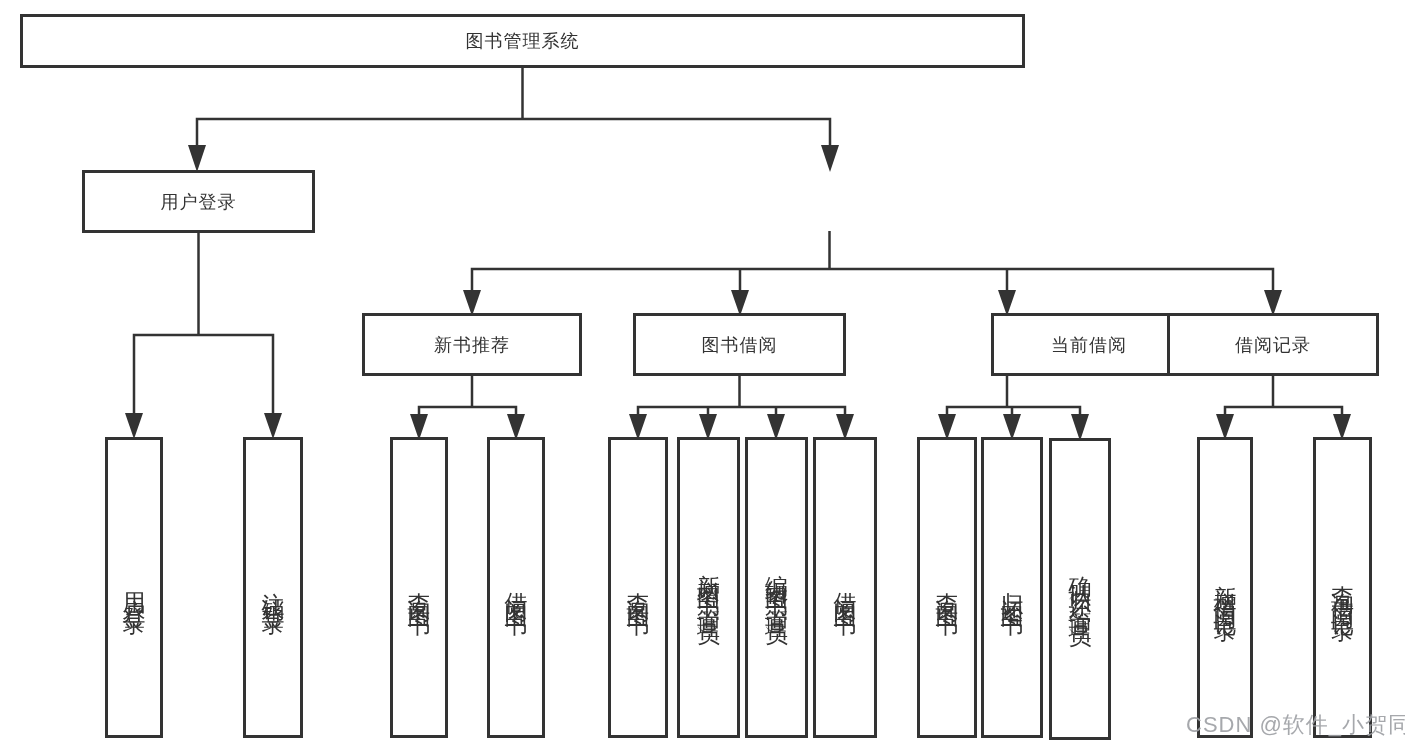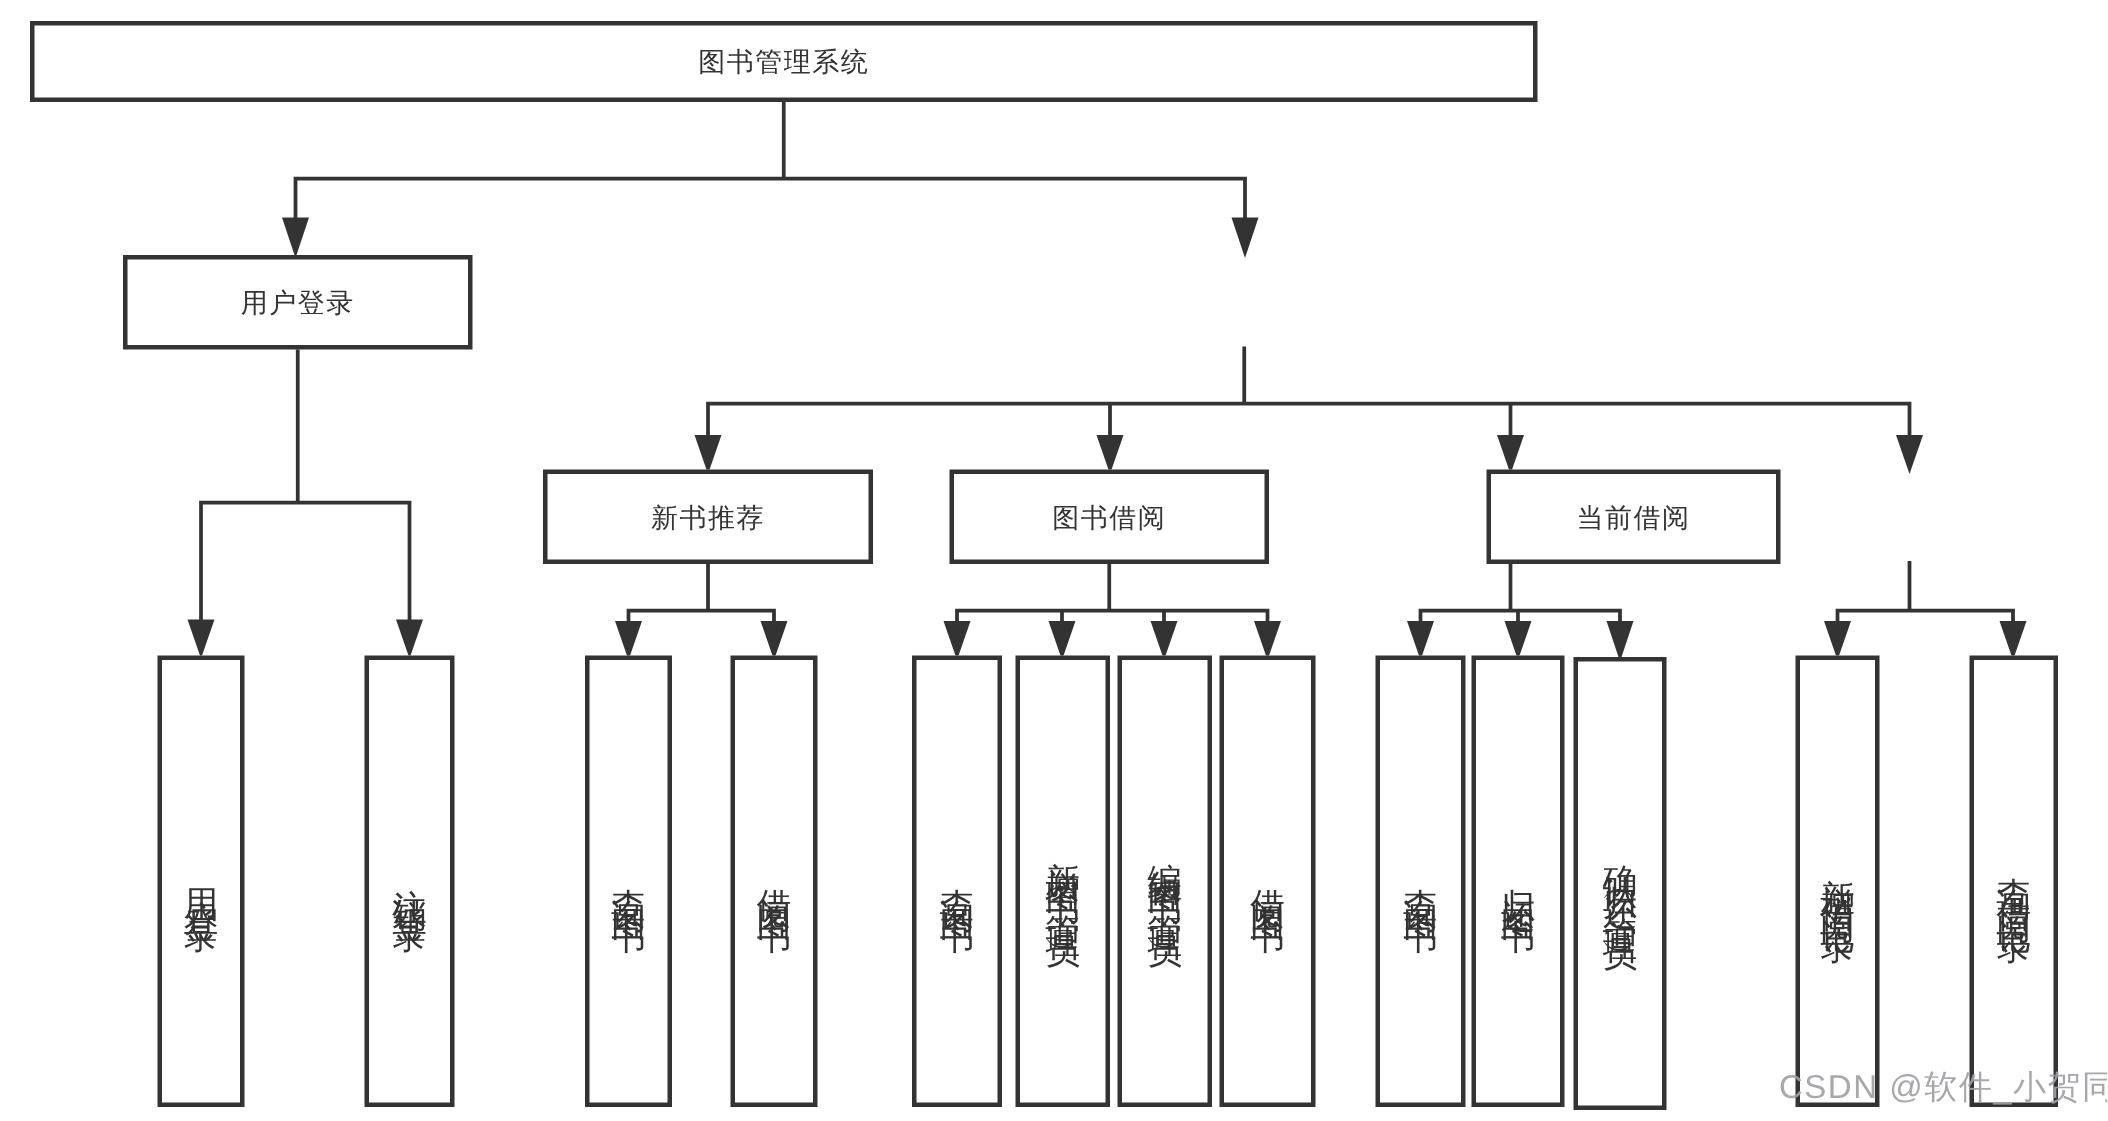--- a/index.html
+++ b/index.html
@@ -125,20 +125,23 @@
 
   <div class="node hbox" style="left:362px; top:313px; width:220px; height:63px;">
     <span>新书推荐</span>
   </div>
   <div class="node hbox" style="left:633px; top:313px; width:213px; height:63px;">
     <span>图书借阅</span>
   </div>
   <div class="node hbox" style="left:951px; top:313px; width:196px; height:63px;margin-left:40px;">
     <span>当前借阅</span>
   </div>
+  <div class="node hbox" style="left:1167px; top:313px; width:212px; height:63px;">
+    <span>借阅记录</span>
+  </div>
 
   <div class="node vbox" style="left:390px; top:437px; width:58px; height:301px;">
     <span>查询图书</span>
   </div>
   <div class="node vbox" style="left:487px; top:437px; width:58px; height:301px;">
     <span>借阅图书</span>
   </div>
 
   <div class="node vbox" style="left:608px; top:437px; width:60px; height:301px;">
     <span>查询图书</span>

